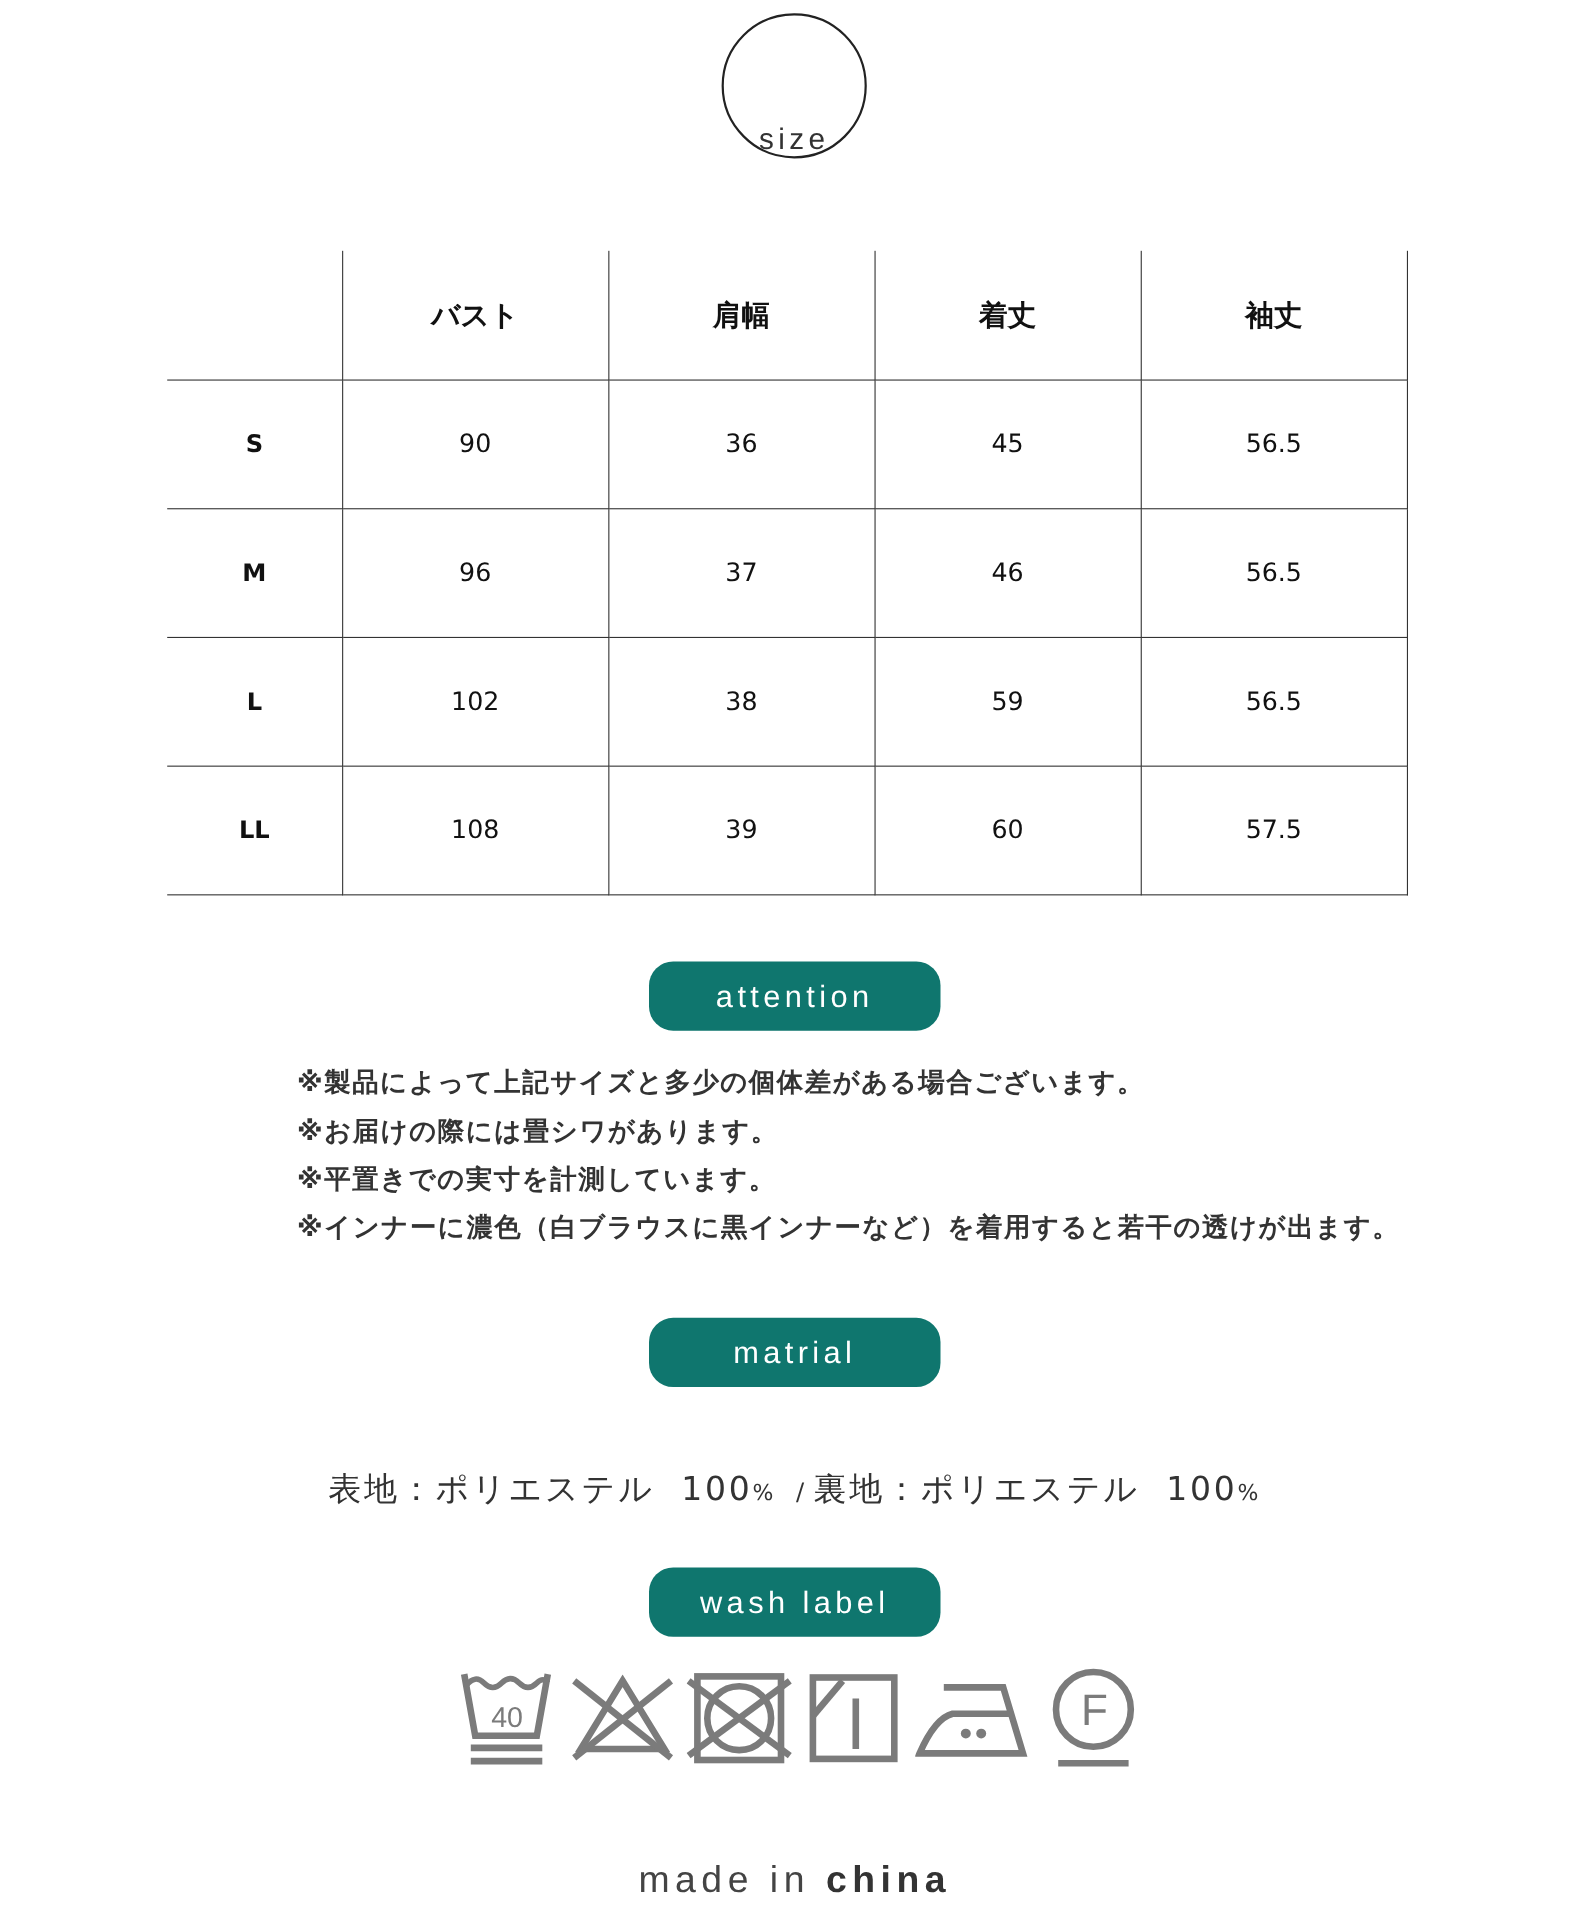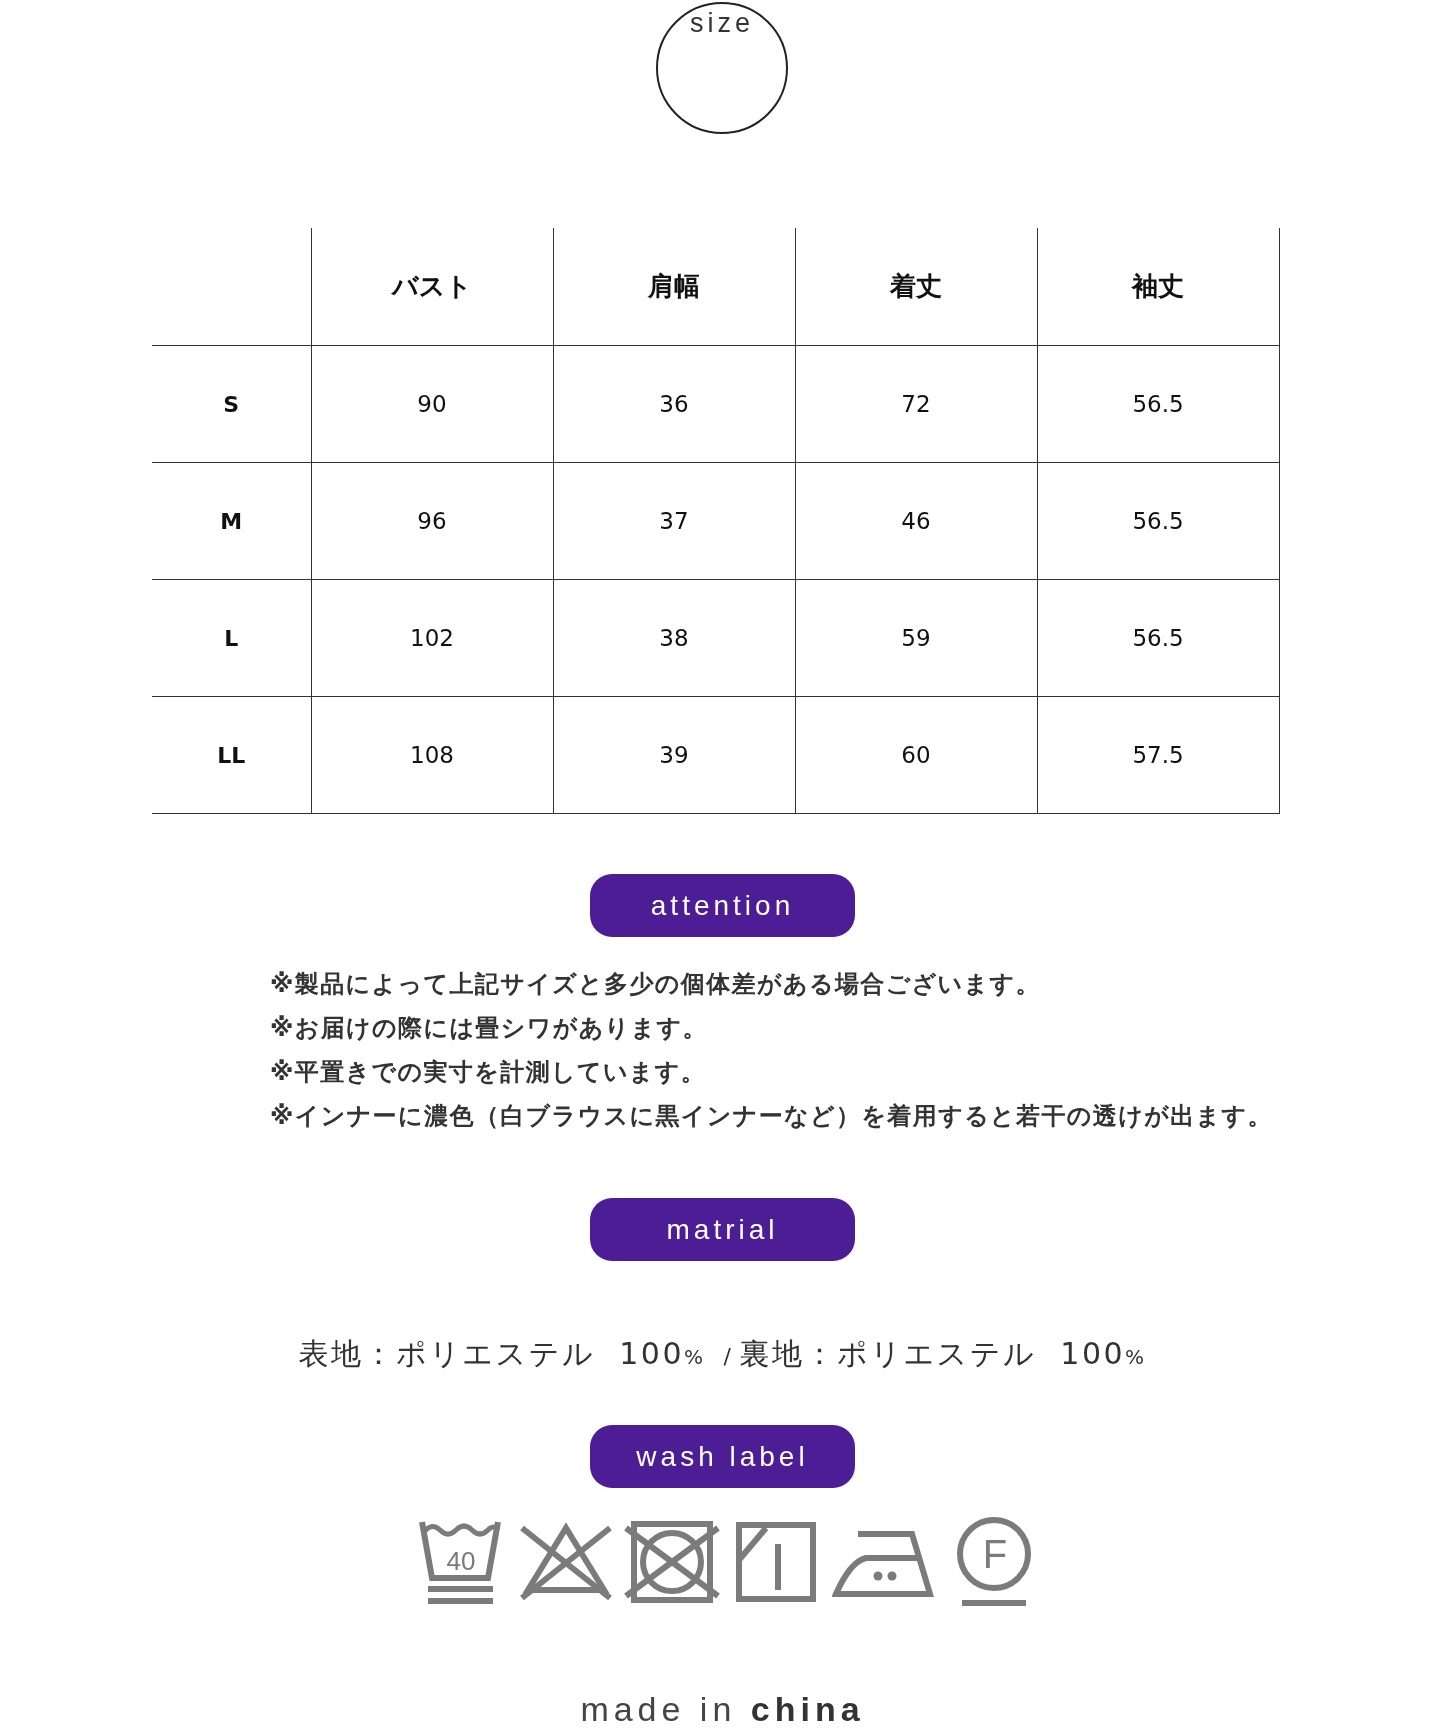--- a/index.html
+++ b/index.html
@@ -1,30 +1,30 @@
 <!DOCTYPE html>
 <html><head>
 <meta charset="utf-8">
 <style>
   html, body { margin:0; padding:0; background:#ffffff; }
   body { width:1445px; height:1734px; position:relative; overflow:hidden; font-family:"DejaVu Sans", sans-serif; color:#222; }
-  .size-circle { position:absolute; left:656px; top:2px; width:132px; height:132px; border:2px solid #222; border-radius:50%; box-sizing:border-box; display:flex; align-items:flex-start; justify-content:center; }
+  .size-circle { position:absolute; left:656px; top:12px; width:132px; height:132px; border:2px solid #222; border-radius:50%; box-sizing:border-box; display:flex; align-items:flex-end; justify-content:center; }
   .size-circle span { font-family:"Liberation Sans", sans-serif; font-size:27px; letter-spacing:4px; color:#333; margin-top:4px; }
 
   .size-table { position:absolute; left:152px; top:228px; width:1127px; border-collapse:collapse; table-layout:fixed; }
   .size-table td, .size-table th { height:116px; text-align:center; vertical-align:middle; padding:0; border:1.6px solid #333; }
   .size-table col.c0 { width:159px; }
   .size-table col.cx { width:242px; }
   .size-table th { font-weight:bold; font-size:26px; color:#111; border-top:none; }
   .size-table th.corner { border-left:none; border-top:none; }
   .size-table td.rowhead { border-left:none; font-family:"DejaVu Sans", sans-serif; font-weight:bold; font-size:22px; color:#111; }
   .size-table td.val { font-family:"DejaVu Sans", sans-serif; font-size:23px; color:#111; }
   .size-table tr.hdr th { height:117px; }
 
-  .pill { position:absolute; left:590px; width:265px; height:63px; background:#4c1d95; border-radius:22px; display:flex; align-items:center; justify-content:center; }
+  .pill { position:absolute; left:590px; width:265px; height:63px; background:#0f766e; border-radius:22px; display:flex; align-items:center; justify-content:center; }
   .pill span { color:#fff; font-family:"Liberation Sans", sans-serif; font-size:28px; letter-spacing:4px; }
 
   .notes { position:absolute; left:270px; top:962px; font-size:24px; line-height:44px; letter-spacing:1.4px; color:#333;font-weight:bold; }
   .notes div { white-space:nowrap; }
 
   .material { position:absolute; left:0; width:1445px; top:1334px; text-align:center; font-size:30px; letter-spacing:2.5px; color:#333; white-space:nowrap; }
   .material .pct { font-size:20px; }
   .material .slash { font-size:22px; margin:0 6px; }
 
   .wash-icons { position:absolute; left:0; top:0; width:1445px; height:1734px; pointer-events:none; }
@@ -54,21 +54,21 @@
     <th class="corner"></th>
     <th>バスト</th>
     <th>肩幅</th>
     <th>着丈</th>
     <th>袖丈</th>
   </tr>
   <tr>
     <td class="rowhead">S</td>
     <td class="val">90</td>
     <td class="val">36</td>
-    <td class="val">72</td>
+    <td class="val">45</td>
     <td class="val">56.5</td>
   </tr>
   <tr>
     <td class="rowhead">M</td>
     <td class="val">96</td>
     <td class="val">37</td>
     <td class="val">46</td>
     <td class="val">56.5</td>
   </tr>
   <tr>

